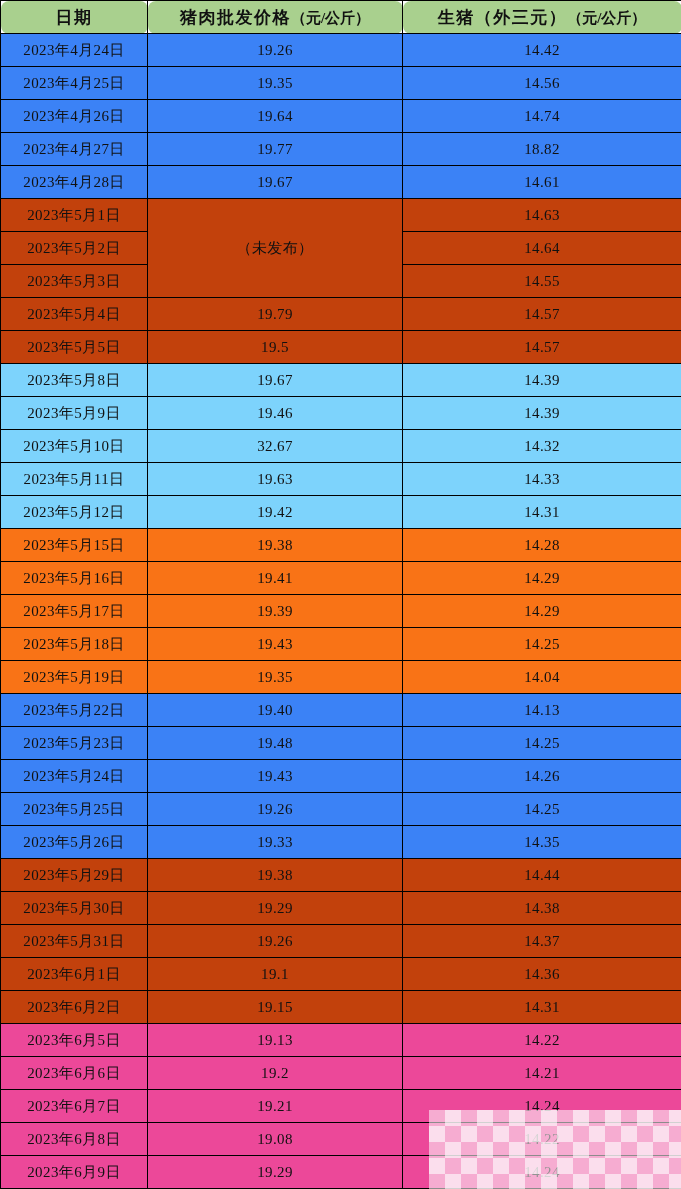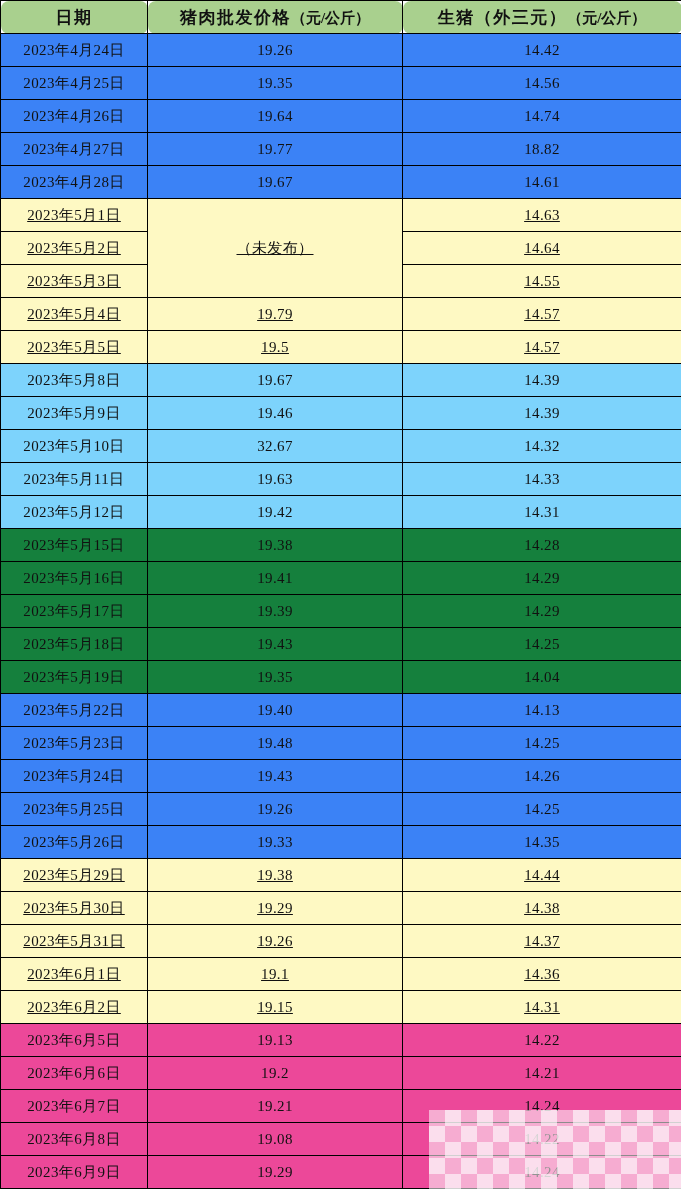--- a/index.html
+++ b/index.html
@@ -58,23 +58,23 @@
     font-size: 15px;
     letter-spacing: 1px;
   }
   td.merged-cell {
     font-size: 15px;
     letter-spacing: 1px;
   }
 
   
   tr.band-green  td { background: #3b82f6; }
-  tr.band-pink   td { background: #fef9c3; text-decoration: underline; }
+  tr.band-pink   td { background: #c2410c; }
   tr.band-blue   td { background: #7dd3fc; }
-  tr.band-yellow td { background: #15803d; }
+  tr.band-yellow td { background: #f97316; }
   tr.band-lav    td { background: #ec4899; }
 
   
   #watermark {
     position: absolute;
     left: 429px;
     top: 1110px;
     width: 252px;
     height: 79px;
     pointer-events: none;

